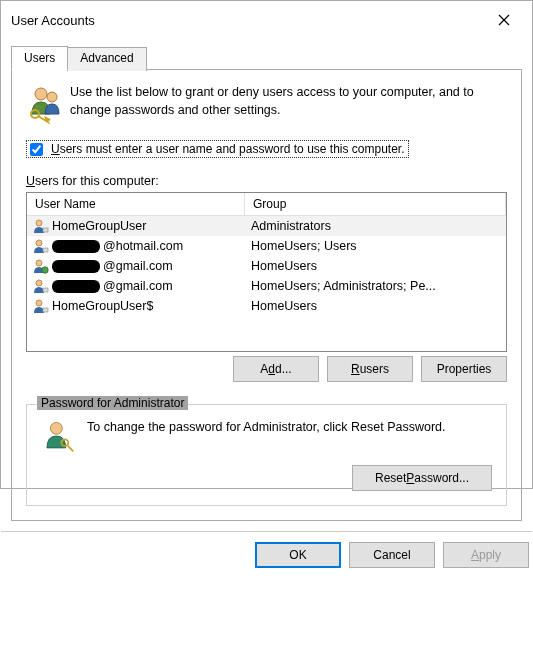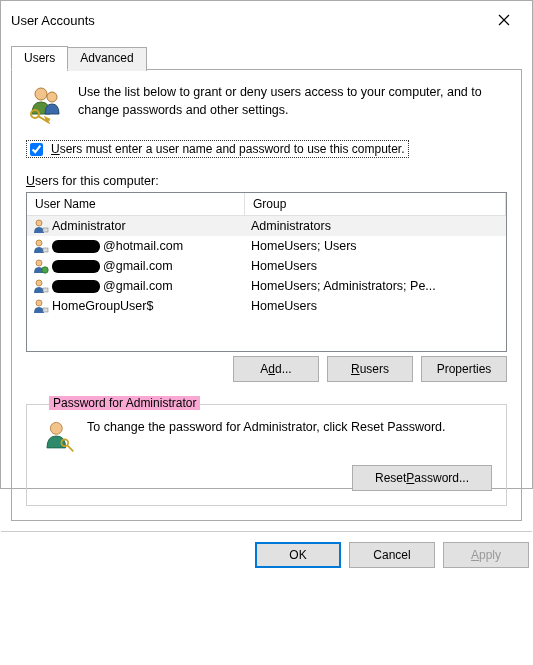--- a/index.html
+++ b/index.html
@@ -71,21 +71,21 @@
   }
   .tab-panel {
     border: 1px solid #aaa;
     padding: 14px 14px 14px 14px;
     flex: 1;
     display: flex;
     flex-direction: column;
   }
   .intro-row {
     display: flex;
-    gap: 12px;
+    gap: 4px;
     margin-bottom: 16px;
   }
   .intro-icon {
     width: 40px; height: 40px;
     flex-shrink: 0;
   }
   .intro-text {
     font-size: 12.5px;
     line-height: 1.4;
   }
@@ -175,22 +175,22 @@
   .btn.disabled { color: #9a9a9a; }
   .group-box {
     border: 1px solid #d0d0d0;
     position: relative;
     padding: 14px 14px 14px 14px;
     margin-top: 4px;
   }
   .group-box .legend {
     position: absolute;
     top: -9px;
-    left: 22px;
-    background: #f9a8d4;
+    left: 10px;
+    background: #a3a3a3;
     padding: 0 4px;
     font-size: 12px;
   }
   .pw-row {
     display: flex;
     gap: 12px;
     align-items: flex-start;
   }
   .pw-text { font-size: 12.5px; line-height: 1.4; }
   .pw-btn-row {
@@ -256,21 +256,21 @@
           <div class="col col-group">Group</div>
         </div>
         <div class="list-body" id="list-body">
             <div class="list-row selected">
               <div class="cell cell-name">
                 <svg class="row-icon" viewBox="0 0 16 16">
                   <circle cx="6" cy="5" r="3" fill="#f2c38a" stroke="#b07d3a" stroke-width="0.8"></circle>
                   <path d="M1 15 Q1 9 6 9 Q11 9 11 15 Z" fill="#3a6aa8"></path>
                   <rect x="10" y="10" width="5" height="4" fill="#ddd" stroke="#888" stroke-width="0.6"></rect>
                 </svg>
-                <span>Administrator</span>
+                <span>HomeGroupUser</span>
               </div>
               <div class="cell cell-group">Administrators</div>
             </div>
             <div class="list-row">
               <div class="cell cell-name">
                 <svg class="row-icon" viewBox="0 0 16 16">
                   <circle cx="6" cy="5" r="3" fill="#f2c38a" stroke="#b07d3a" stroke-width="0.8"></circle>
                   <path d="M1 15 Q1 9 6 9 Q11 9 11 15 Z" fill="#3a6aa8"></path>
                   <rect x="10" y="10" width="5" height="4" fill="#ddd" stroke="#888" stroke-width="0.6"></rect>
                 </svg>

